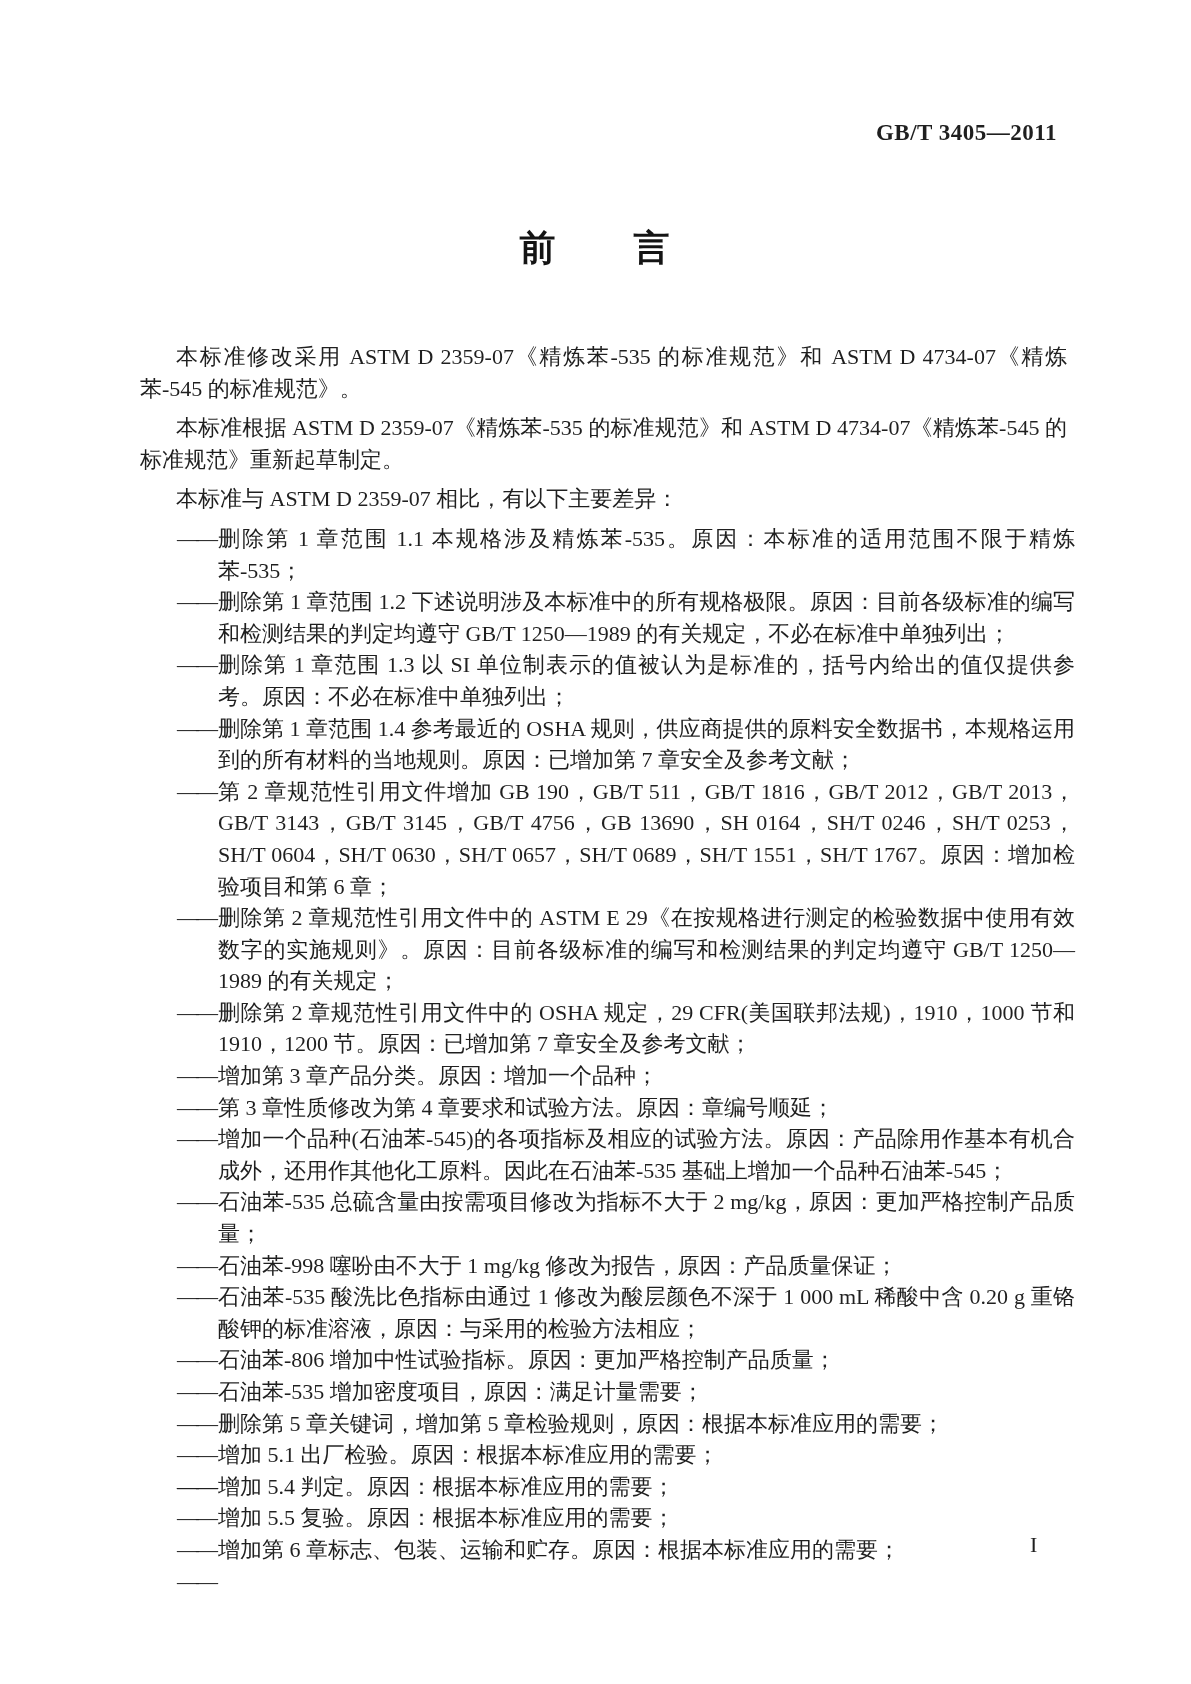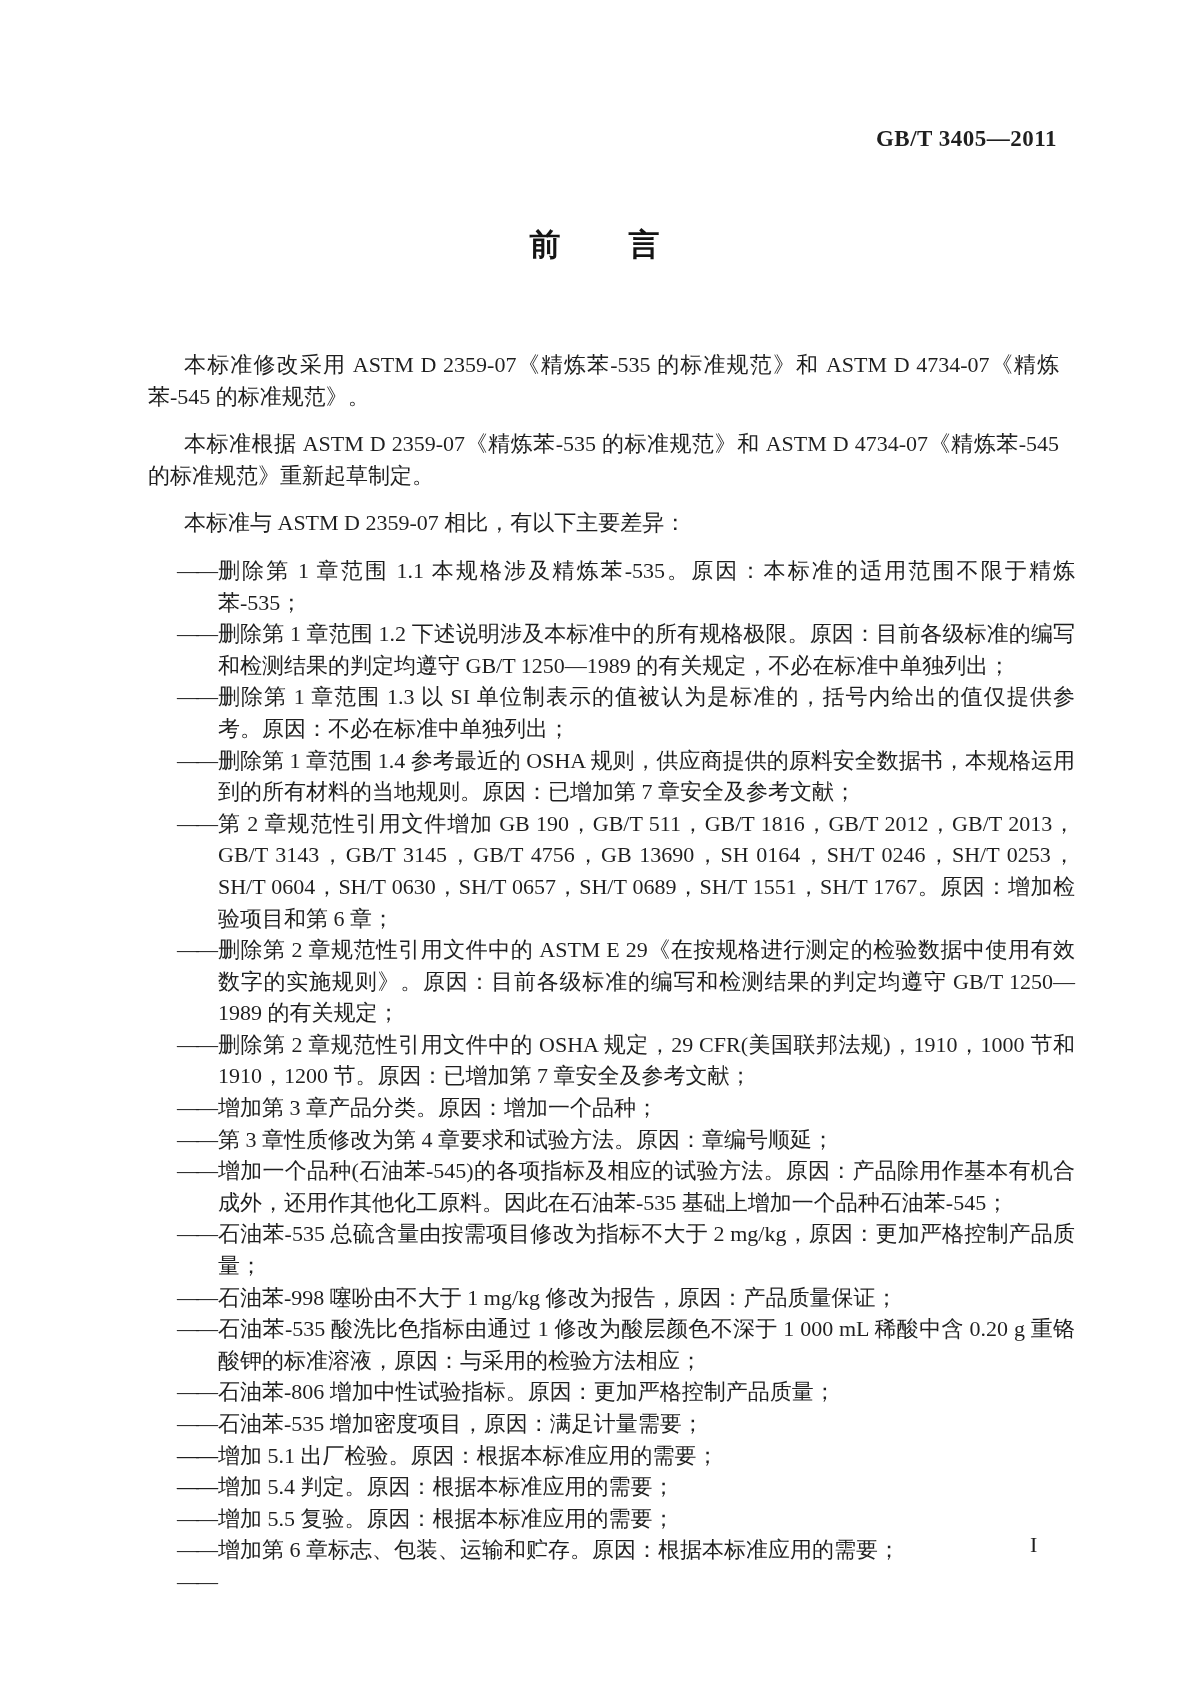--- a/index.html
+++ b/index.html
@@ -12,51 +12,51 @@
     width: 1191px;
     height: 1684px;
     margin: 0 auto;
     background: #ffffff;
     color: #1f1f1f;
     font-family: "Liberation Serif", "DejaVu Serif", serif;
     overflow: hidden;
   }
   .std-code {
     position: absolute;
-    top: 126px;
+    top: 120px;
     right: 134px;
     font-size: 23px;
     font-weight: bold;
     letter-spacing: 0.5px;
     white-space: nowrap;
   }
   .doc-title {
     position: absolute;
     top: 224px;
     left: 0;
     width: 100%;
     margin: 0;
     text-align: center;
     font-family: "Liberation Sans", "DejaVu Sans", sans-serif;
     font-weight: bold;
-    font-size: 31px;
+    font-size: 36px;
     letter-spacing: 2px;
     color: #141414;
   }
   .body-text {
     position: absolute;
     left: 132px;
     top: 333px;
     width: 943px;
     font-size: 22px;
     line-height: 31.6px;
     text-align: justify;
   }
   .para {
-    margin: 16px;
+    margin: 8px;
     text-indent: 36px;
   }
   .diff-list {
     list-style: none;
     margin: 0;
     padding: 0;
   }
   .diff-item {
     position: relative;
     padding-left: 86px;
@@ -144,21 +144,21 @@
 
   <li class="diff-item">
     <span class="dash">——</span><span class="item-text">石油苯-806 增加中性试验指标。原因：更加严格控制产品质量；</span>
   </li>
 
   <li class="diff-item">
     <span class="dash">——</span><span class="item-text">石油苯-535 增加密度项目，原因：满足计量需要；</span>
   </li>
 
   <li class="diff-item">
-    <span class="dash">——</span>
+    <span class="dash">——</span><span class="item-text">删除第 5 章关键词，增加第 5 章检验规则，原因：根据本标准应用的需要；</span>
   </li>
 
   <li class="diff-item">
     <span class="dash">——</span><span class="item-text">增加 5.1 出厂检验。原因：根据本标准应用的需要；</span>
   </li>
 
   <li class="diff-item">
     <span class="dash">——</span>
   </li>
 

